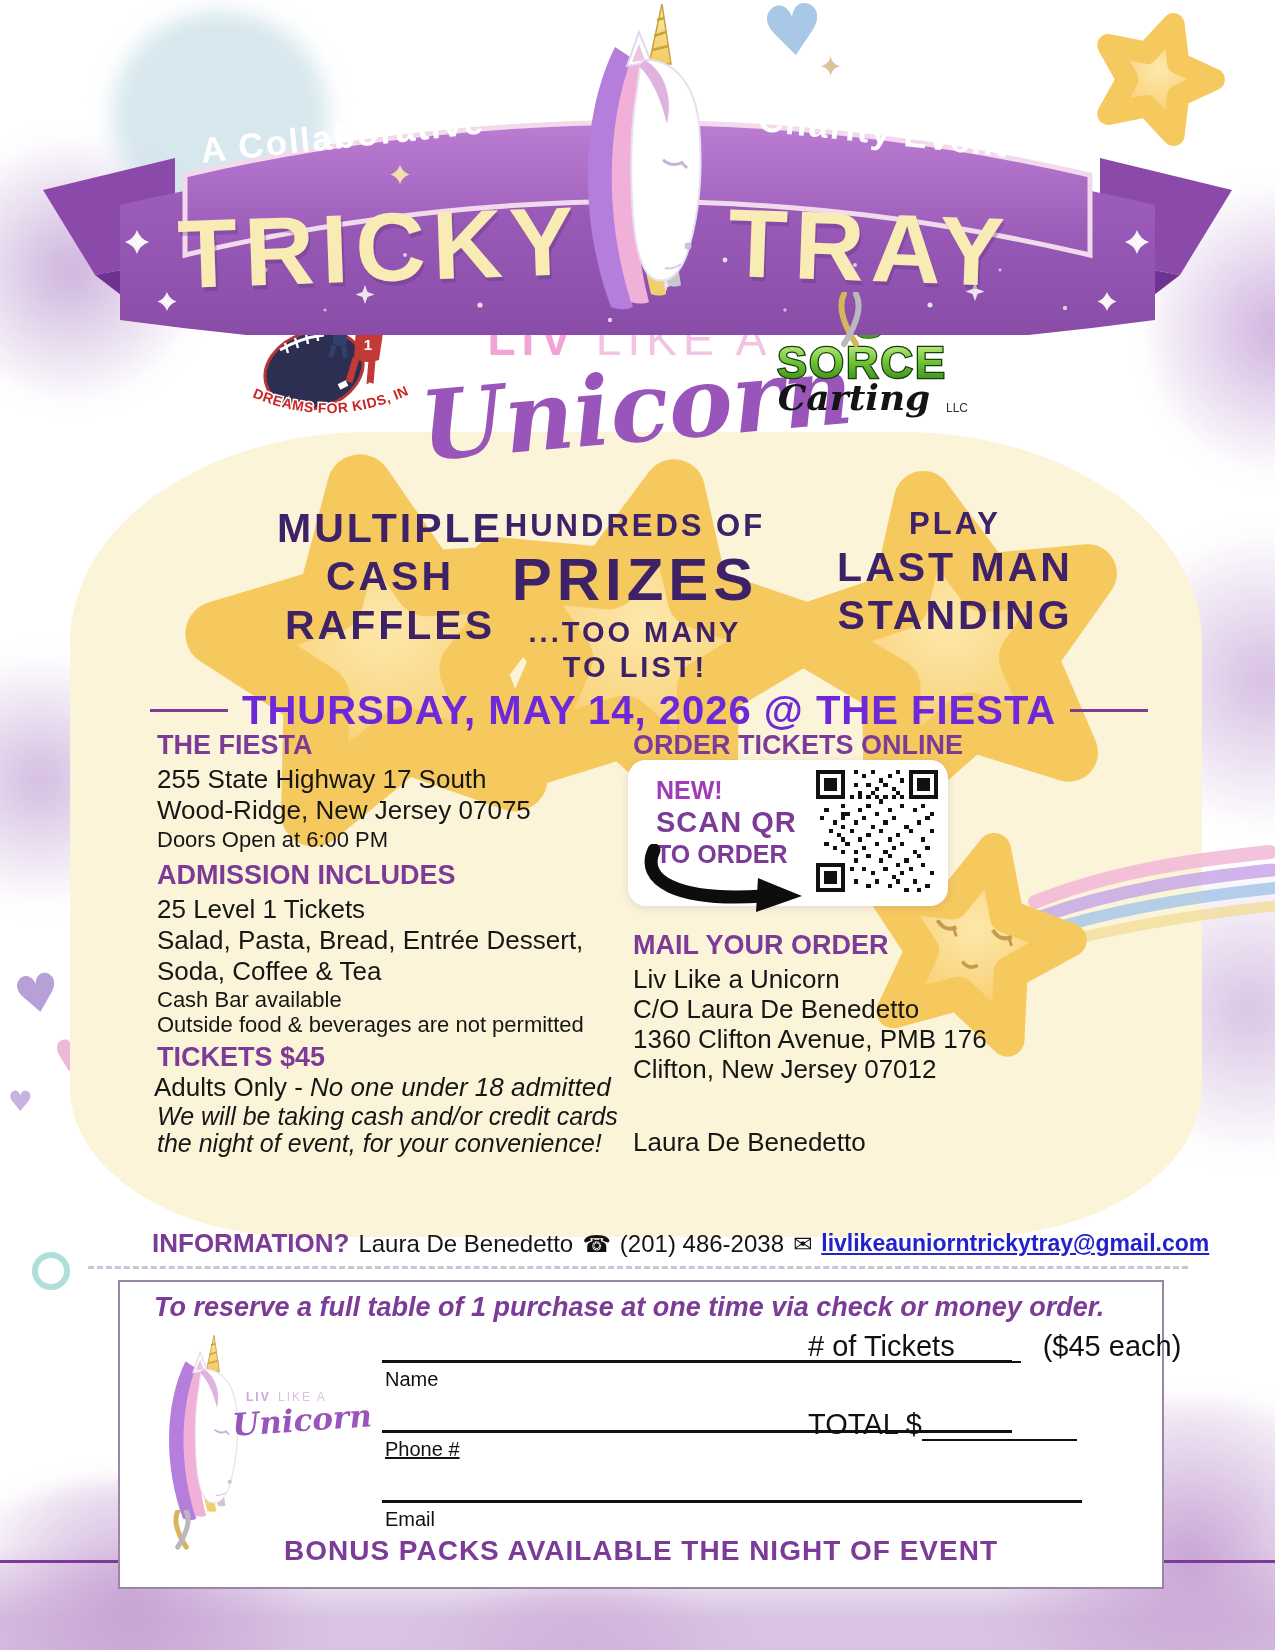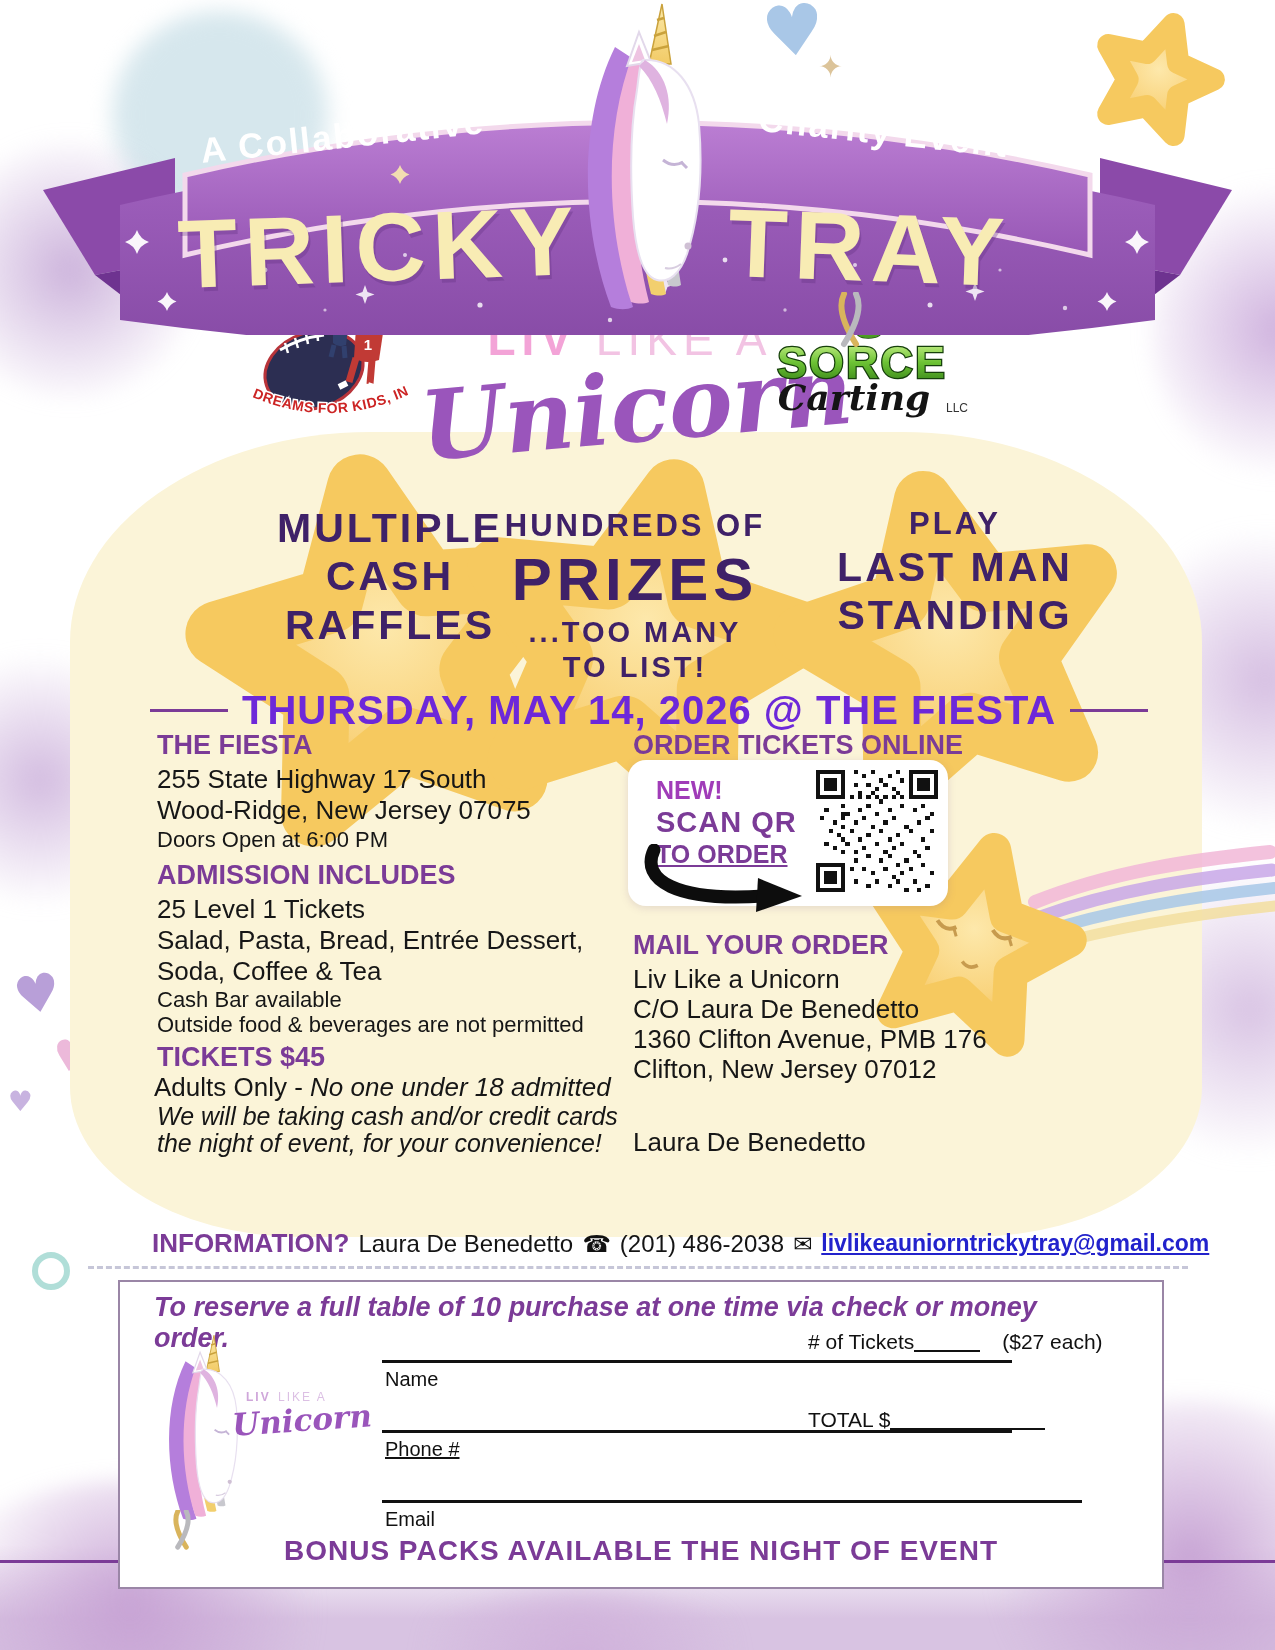--- a/index.html
+++ b/index.html
@@ -25,37 +25,37 @@
   .note-line{position:absolute;z-index:4;color:#161616;font-size:22px;}
   .italic{font-style:italic;}
   .date-wrap{position:absolute;z-index:4;left:150px;top:688px;width:980px;display:flex;align-items:center;gap:14px;}
   .date-rule{height:3px;background:#7b3b97;width:78px;flex:0 0 auto;}
   .date-text{color:#6d28d9;font-weight:bold;font-size:40px;letter-spacing:1px;white-space:nowrap;}
   
   .qr-panel{position:absolute;left:628px;top:760px;width:320px;height:146px;background:#fff;
             border-radius:18px;z-index:4;box-shadow:0 2px 8px rgba(120,90,140,.18);}
   .qr-new{position:absolute;left:28px;top:16px;color:#a03cb8;font-weight:bold;font-size:25px;}
   .qr-scan{position:absolute;left:28px;top:46px;color:#7b3b97;font-weight:bold;font-size:29px;letter-spacing:1px;}
-  .qr-order{position:absolute;left:28px;top:80px;color:#7b3b97;font-weight:bold;font-size:25px;text-decoration:underline;}
+  .qr-order{position:absolute;left:28px;top:80px;color:#7b3b97;font-weight:bold;font-size:25px;}
   
   .info-row{position:absolute;z-index:4;left:152px;top:1228px;width:980px;display:flex;align-items:center;
             gap:9px;white-space:nowrap;font-size:24px;color:#141414;}
   .info-label{color:#7b3b97;font-weight:bold;font-size:26px;}
   .info-email{color:#2222cc;font-weight:bold;text-decoration:underline;font-size:23px;}
   .icon-glyph{font-family:"DejaVu Sans",sans-serif;font-size:23px;color:#111;}
   .dashed-sep{position:absolute;z-index:3;left:88px;top:1266px;width:1100px;border-top:3px dashed #c6c6d8;}
   
   .purple-rule{position:absolute;z-index:2;left:0;top:1560px;width:1275px;height:3px;background:#7b3b97;}
   .res-box{position:absolute;z-index:5;left:118px;top:1280px;width:1042px;height:305px;background:#fff;
            border:2px solid #9a86a6;}
   .res-note{position:absolute;left:34px;top:10px;width:960px;color:#7b3b97;font-weight:bold;font-style:italic;
             font-size:27px;}
   .blank-line{position:absolute;border-bottom:3px solid #111;}
   .form-label{position:absolute;color:#111;font-size:20px;}
-  .mini-row{position:absolute;color:#111;font-size:21px;white-space:nowrap;display:flex;align-items:center;}
+  .mini-row{position:absolute;color:#111;font-size:29px;white-space:nowrap;display:flex;align-items:flex-end;}
   .mini-blank{display:inline-block;border-bottom:2px solid #111;height:18px;}
   .bonus{position:absolute;left:0;top:253px;width:100%;text-align:center;color:#7b3b97;font-weight:bold;
          font-size:28px;letter-spacing:1px;}
   .liv-small{color:#cfa6da;font-weight:bold;letter-spacing:2px;}
   .script{font-family:"DejaVu Serif",serif;font-style:italic;font-weight:bold;color:#9a55bb;}
   .hidden-defs{position:absolute;width:0;height:0;overflow:hidden;}
 </style>
 </head>
 <body>
 
@@ -325,40 +325,40 @@
     <span class="icon-glyph">☎</span>
     <span>(201) 486-2038</span>
     <span class="icon-glyph">✉</span>
     <span class="info-email">livlikeauniorntrickytray@gmail.com</span>
   </div>
 
   <div class="dashed-sep"></div>
   <div class="purple-rule"></div>
 
   <div class="res-box">
-    <div class="res-note">To reserve a full table of 10 purchase at one time via check or money order.</div>
+    <div class="res-note">To reserve a full table of 1 purchase at one time via check or money order.</div>
 
     <svg style="position:absolute;left:28px;top:52px;" width="112" height="200" viewBox="0 0 185 330">
       <use href="#unicorn"></use>
     </svg>
     <div class="liv-small" style="position:absolute;left:126px;top:108px;font-size:12px;">LIV</div>
     <div style="position:absolute;left:158px;top:108px;font-size:12px;color:#dcc0e4;letter-spacing:2px;">LIKE A</div>
     <div class="script" style="position:absolute;left:112px;top:120px;font-size:31px;transform:rotate(-4deg);">Unicorn</div>
     <svg style="position:absolute;left:52px;top:228px;" width="20" height="40" viewBox="0 0 28 56">
       <path d="M8,2 C2,14 6,30 20,52" stroke="#d9b45c" stroke-width="7" fill="none" stroke-linecap="round"></path>
       <path d="M20,2 C26,14 22,30 8,52" stroke="#b9b9bd" stroke-width="7" fill="none" stroke-linecap="round"></path>
     </svg>
 
     <div class="blank-line" style="left:262px;top:78px;width:630px;"></div>
     <div class="form-label" style="left:265px;top:86px;">Name</div>
 
     <div class="mini-row" style="left:688px;top:48px;">
       <span># of Tickets</span>
         <span class="mini-blank" style="width:66px;"></span>
-      <span style="margin-left:22px;">($27 each)</span>
+      <span style="margin-left:22px;">($45 each)</span>
     </div>
 
     <div class="blank-line" style="left:262px;top:148px;width:630px;"></div>
     <div class="form-label" style="left:265px;top:156px;text-decoration:underline;">Phone #</div>
 
     <div class="mini-row" style="left:688px;top:126px;">
       <span>TOTAL $</span>
         <span class="mini-blank" style="width:155px;"></span>
     </div>
 

